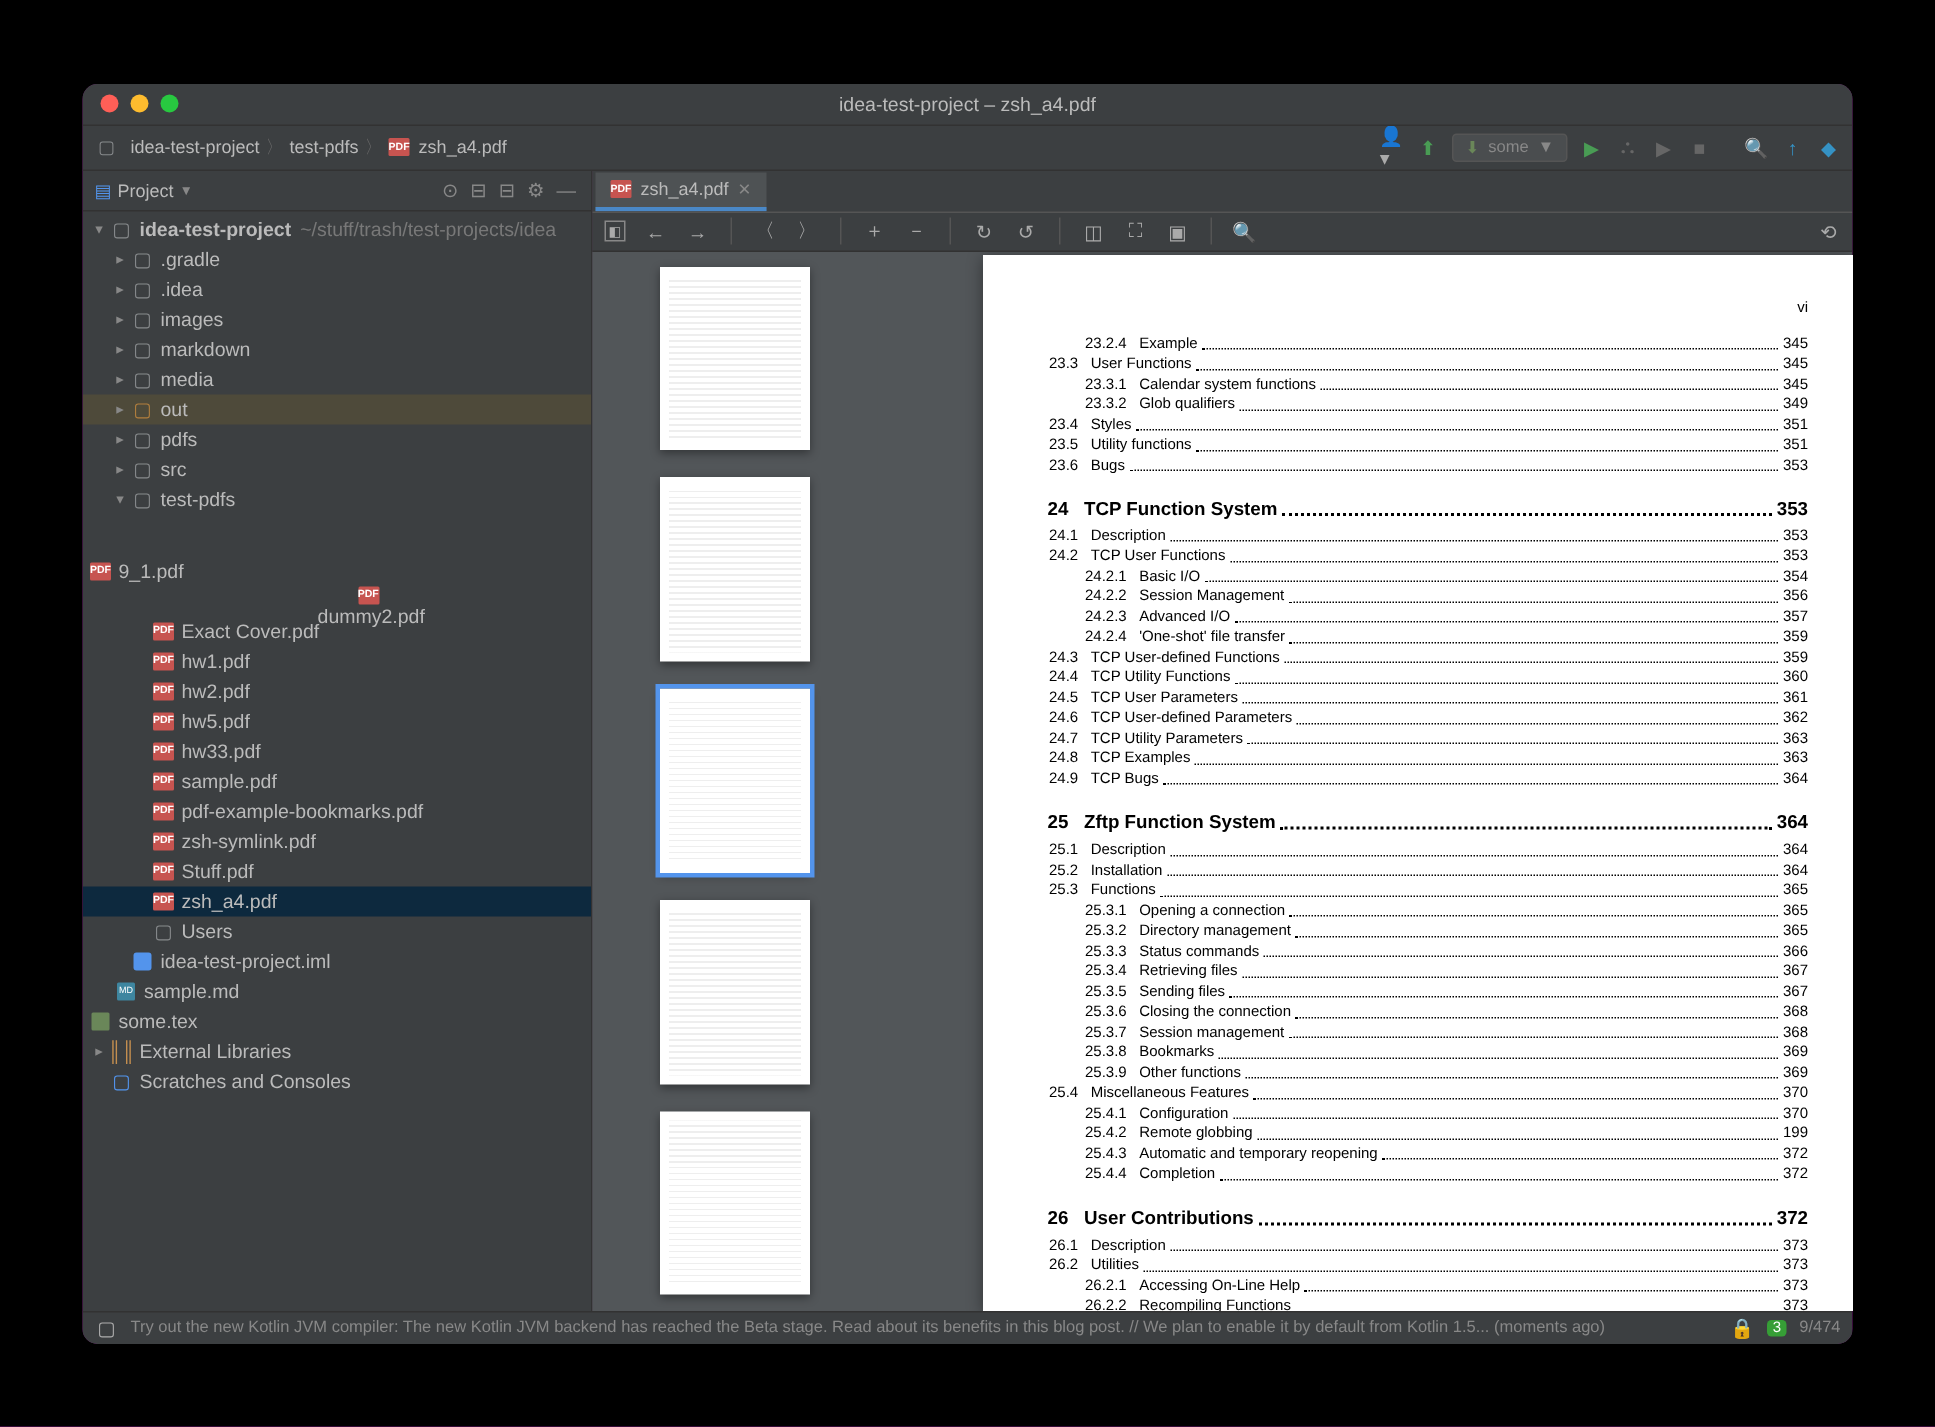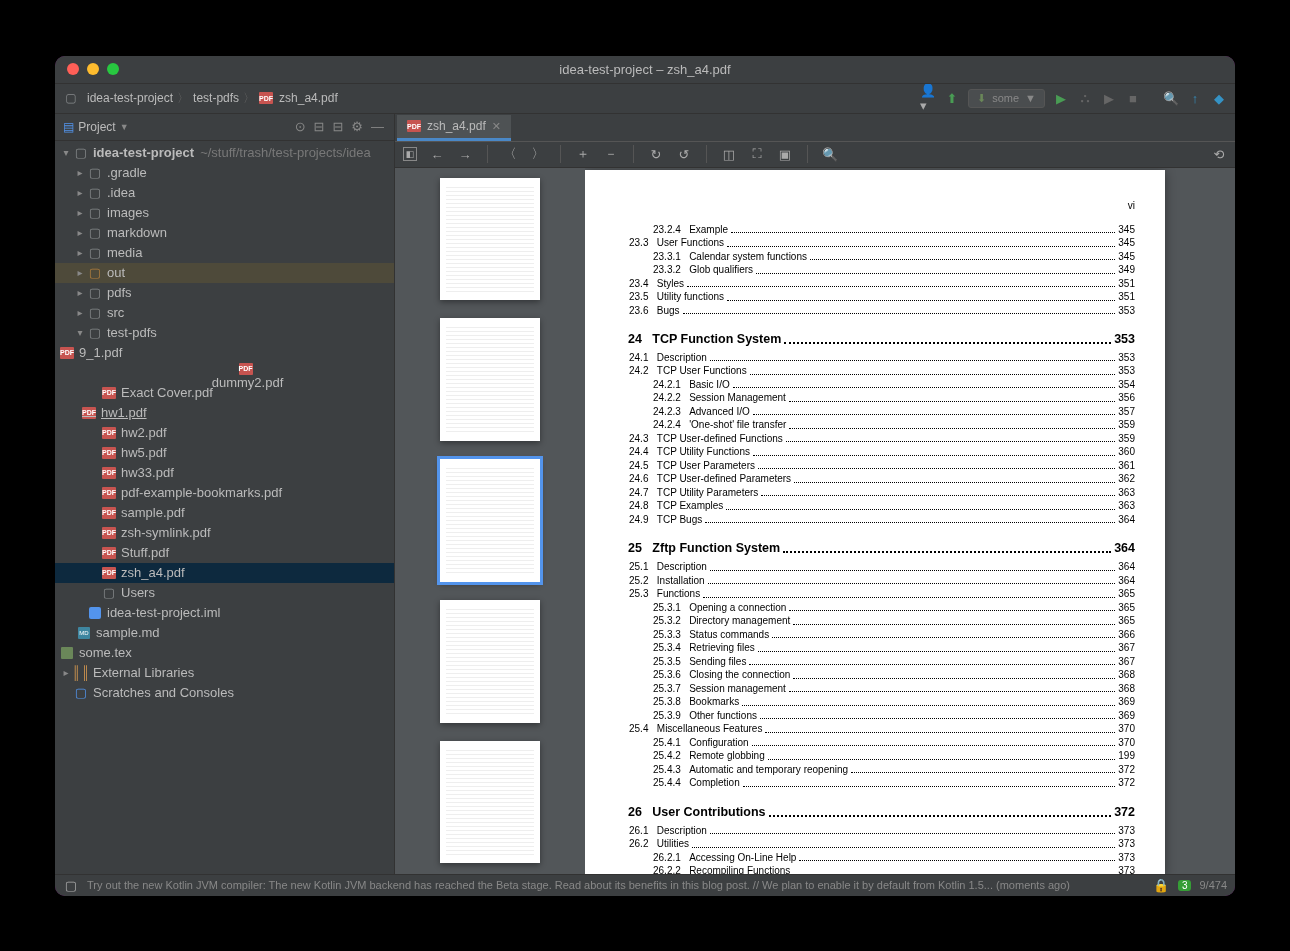--- a/index.html
+++ b/index.html
@@ -40,21 +40,21 @@
 .tabs { height:27px; display:flex; align-items:flex-end; background:#3c3f41; padding-left:2px; }
 .tab { height:26px; background:#4e5254; border-bottom:3px solid #4a88c7; display:flex; align-items:center; padding:0 10px; font-size:12px; color:#bbb; gap:6px; }
 .tab .close{color:#888;font-size:11px}
 .pdf-toolbar { height:27px; background:#3c3f41; border-top:1px solid #555; border-bottom:1px solid #323232; display:flex; align-items:center; padding:0 8px; gap:14px; color:#aaa; font-size:14px; }
 .pdf-toolbar .grp{display:flex;gap:12px;align-items:center}
 .pdf-toolbar .sep{width:1px;height:18px;background:#555}
 .pdf-view { flex:1; display:flex; background:#525659; overflow:hidden; }
 .thumbs { width:190px; background:#525659; overflow-y:auto; padding:10px 0; display:flex; flex-direction:column; align-items:center; gap:18px; }
 .thumb { width:100px; height:140px; background:#fff; box-shadow:0 2px 6px rgba(0,0,0,0.4); font-size:3px; color:#888; padding:6px; overflow:hidden; line-height:1.2; }
 .thumb.sel{outline:3px solid #5394ec}
-.page-area { flex:1; overflow:auto; display:flex; justify-content:flex-start; padding-top:2px; }
+.page-area { flex:1; overflow:auto; display:flex; justify-content:flex-end; padding-top:2px; }
 .page { width:580px; background:#fff; color:#000; font-family:"Computer Modern","Times New Roman",serif; padding:30px 30px 10px 30px; font-size:10px; box-shadow:0 2px 10px rgba(0,0,0,0.4); }
 .page .pn{text-align:right;font-size:10px;margin-bottom:12px}
 .toc-line { display:flex; white-space:nowrap; line-height:1.35; }
 .toc-label { }
 .toc-dots { flex:1; border-bottom:1px dotted #000; margin:0 3px 3px 3px; }
 .toc-page { }
 .toc-h1 { font-weight:bold; font-size:12.5px; margin-top:14px; margin-bottom:3px;margin-left:13px; }
 .toc-h1 .toc-dots{border-bottom:2px dotted #000; margin-bottom:4px}
 .ind1{padding-left:14px}
 .ind2{padding-left:38px}
@@ -167,39 +167,39 @@
               <span class="node-ico folder">▢</span>
               <span>src</span>
             </div>
           </div>
         <div class="tree-row" style="padding-left:18px">
           <span class="chev">▾</span>
           <span class="node-ico folder">▢</span>
           <span>test-pdfs</span>
         </div>
         <div id="pdfs">
-            <div class="tree-row" style="">
+            <div class="tree-row" style=" margin-top: 28px;">
               <span class="node-ico">
                 <span class="pdf-ico">PDF</span>
               </span>
               <span>9_1.pdf</span>
             </div>
             <div class="tree-row" style="padding-left: 46px; flex-direction: column;">
               <span class="node-ico">
                 <span class="pdf-ico">PDF</span>
               </span>
               <span>dummy2.pdf</span>
             </div>
             <div class="tree-row" style="padding-left: 46px;">
               <span class="node-ico">
                 <span class="pdf-ico">PDF</span>
               </span>
               <span>Exact Cover.pdf</span>
             </div>
-            <div class="tree-row" style="padding-left: 26px; text-decoration: underline;">
+            <div class="tree-row" style="padding-left: 46px;">
               <span class="node-ico">
                 <span class="pdf-ico">PDF</span>
               </span>
               <span>hw1.pdf</span>
             </div>
             <div class="tree-row" style="padding-left: 46px;">
               <span class="node-ico">
                 <span class="pdf-ico">PDF</span>
               </span>
               <span>hw2.pdf</span>
@@ -213,27 +213,27 @@
             <div class="tree-row" style="padding-left: 46px;">
               <span class="node-ico">
                 <span class="pdf-ico">PDF</span>
               </span>
               <span>hw33.pdf</span>
             </div>
             <div class="tree-row" style="padding-left: 46px;">
               <span class="node-ico">
                 <span class="pdf-ico">PDF</span>
               </span>
+              <span>sample.pdf</span>
+            </div>
+            <div class="tree-row" style="padding-left: 46px;">
+              <span class="node-ico">
+                <span class="pdf-ico">PDF</span>
+              </span>
               <span>pdf-example-bookmarks.pdf</span>
-            </div>
-            <div class="tree-row" style="padding-left: 46px;">
-              <span class="node-ico">
-                <span class="pdf-ico">PDF</span>
-              </span>
-              <span>sample.pdf</span>
             </div>
             <div class="tree-row" style="padding-left: 46px;">
               <span class="node-ico">
                 <span class="pdf-ico">PDF</span>
               </span>
               <span>zsh-symlink.pdf</span>
             </div>
             <div class="tree-row" style="padding-left: 46px;">
               <span class="node-ico">
                 <span class="pdf-ico">PDF</span>

